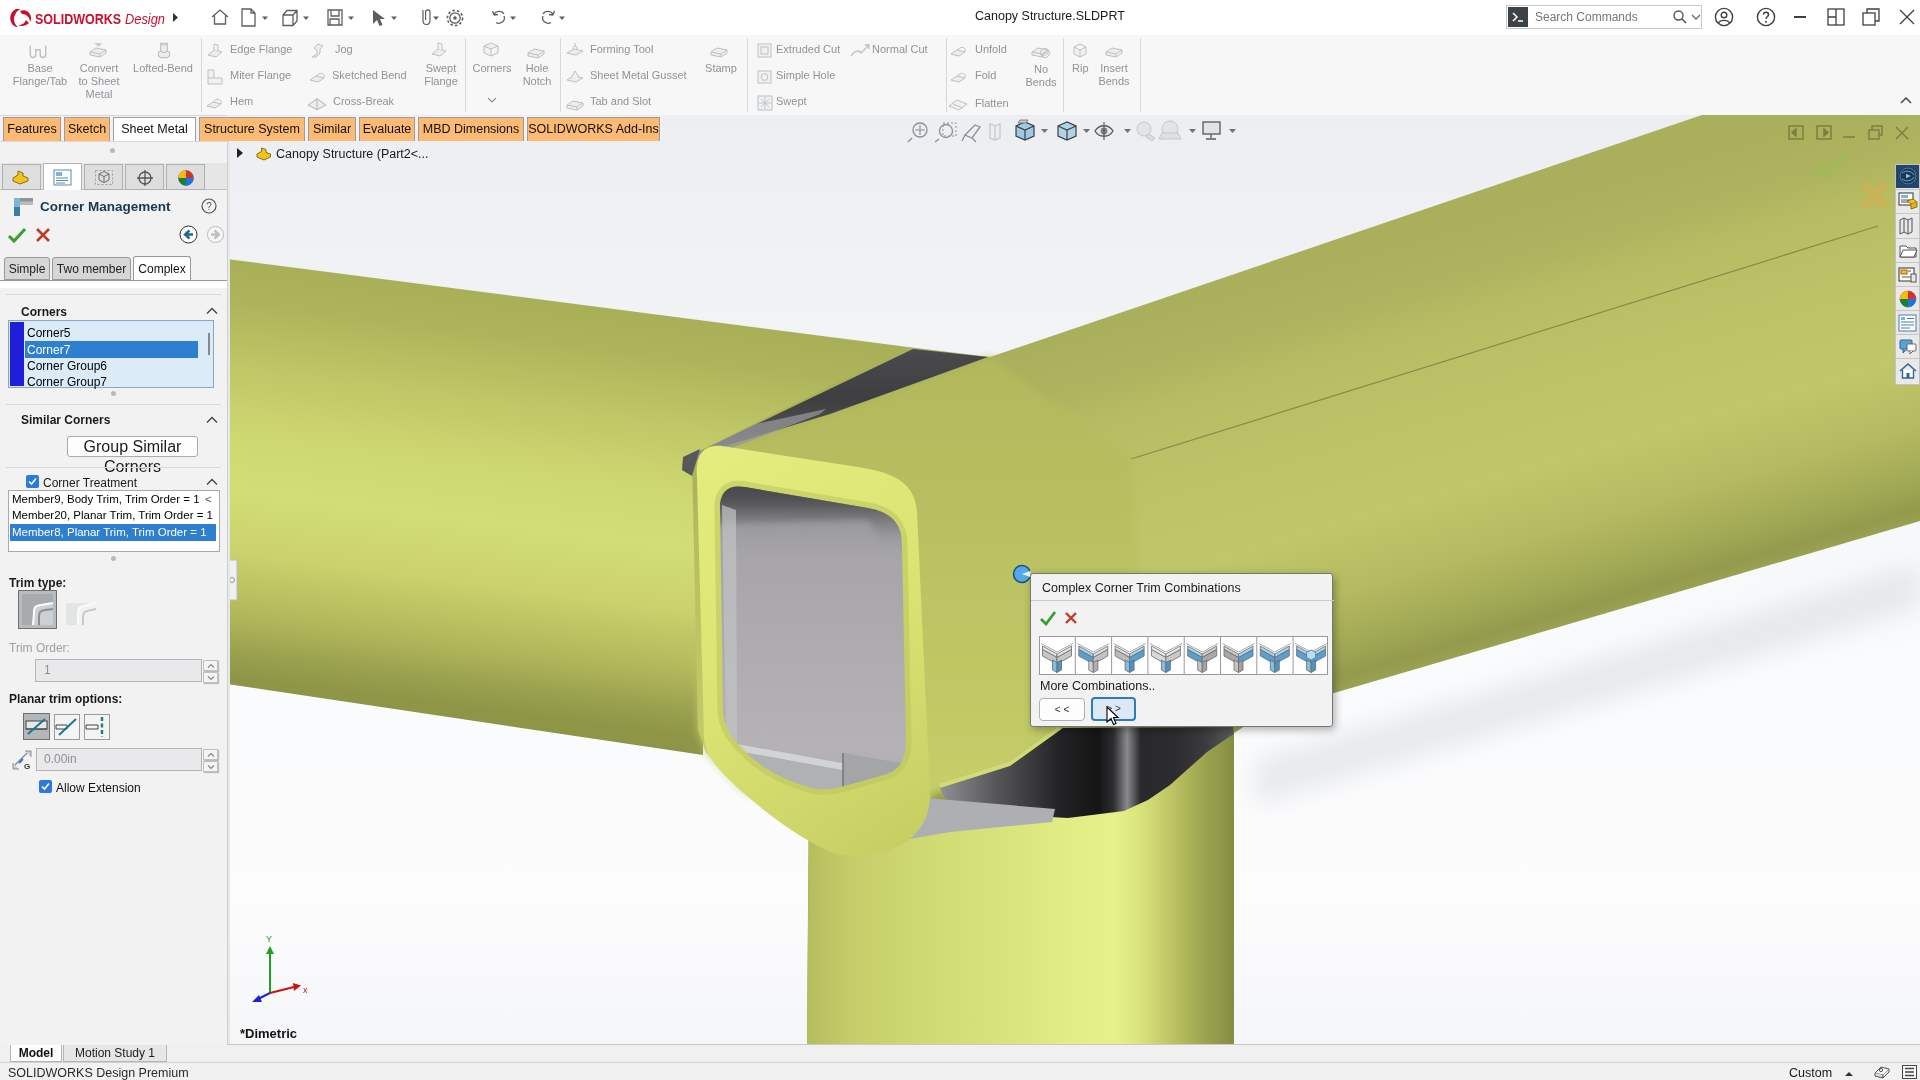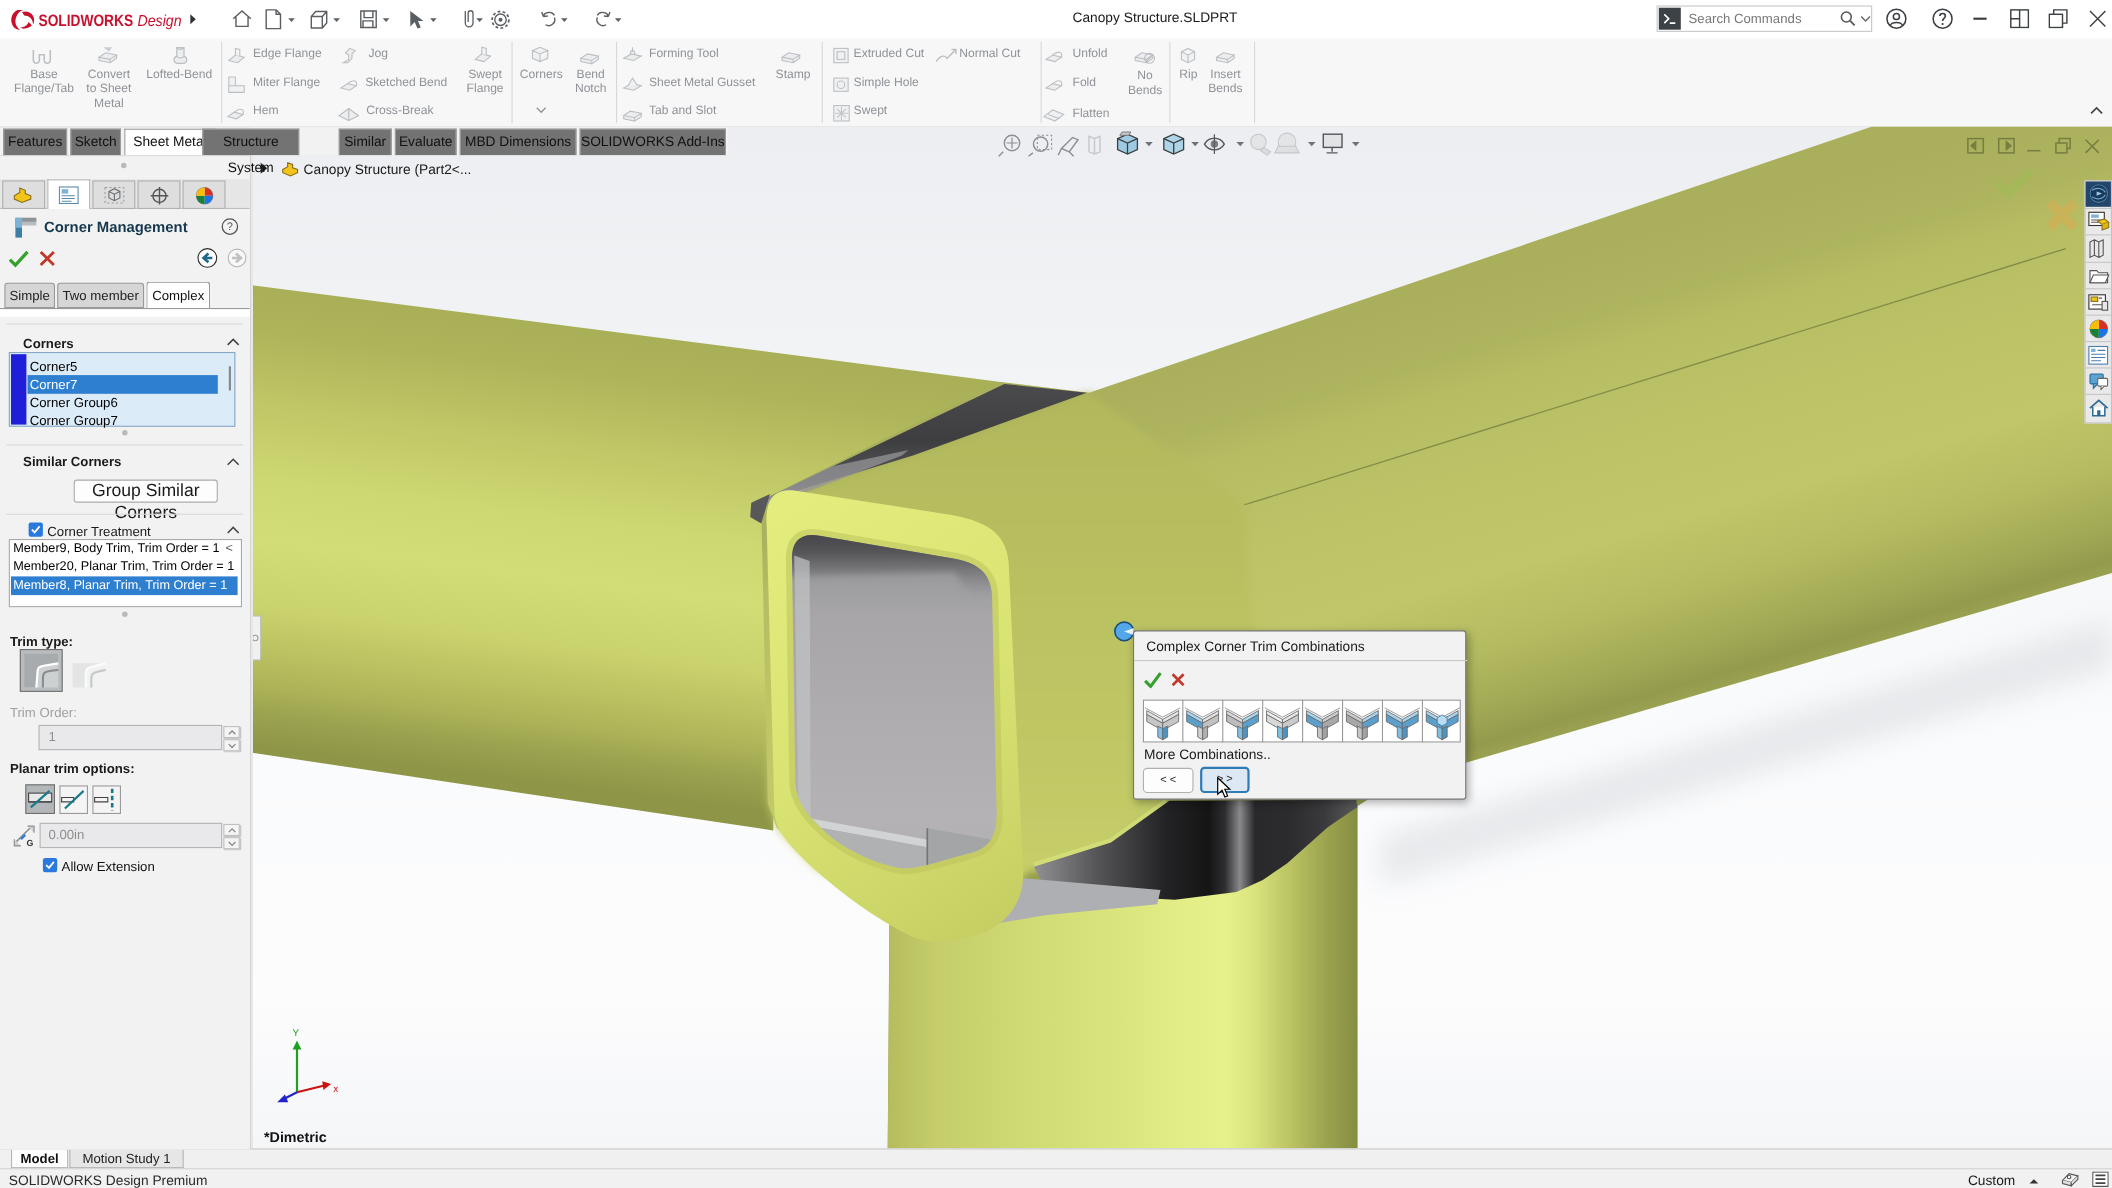--- a/index.html
+++ b/index.html
@@ -5,21 +5,21 @@
   * { margin:0; padding:0; box-sizing:border-box; }
   html,body { width:1920px; height:1080px; overflow:hidden;
     font-family:"Liberation Sans", sans-serif; background:#fff; }
   .abs { position:absolute; }
   #titlebar { position:absolute; left:0; top:0; width:1920px; height:35px; background:#fff; }
   #ribbon { position:absolute; left:0; top:35px; width:1920px; height:81px; background:#f7f7f7; border-bottom:1px solid #d5d6d7; }
   .rsep { position:absolute; top:3px; width:1px; height:74px; background:#d8d8d8; }
   .rlab { position:absolute; color:#8f9398; font-size:11px; white-space:nowrap; }
   .rlabc { transform:translateX(-50%); text-align:center; }
   #tabrow { position:absolute; left:0; top:116px; width:662px; height:25px; background:#f2f2f2; z-index:6; }
-  .ctab { position:absolute; top:1px; height:24px; background:#737373; border:1px solid #9d9d9d; border-bottom:none; color:#111; font-size:12.5px; text-align:center; line-height:23px; }
+  .ctab { position:absolute; top:1px; height:24px; background:#fdba74; border:1px solid #9d9d9d; border-bottom:none; color:#111; font-size:12.5px; text-align:center; line-height:23px; }
   .ctab.active { background:#fff; font-weight:normal; border-bottom:none; }
   #panel { z-index:5; position:absolute; left:0; top:141px; width:227px; height:903px; background:#f2f2f2; border-top:1px solid #d9d9d9; }
   #viewport { position:absolute; left:227px; top:115px; width:1693px; height:929px; }
   #bottomtabs { position:absolute; left:0; top:1044px; width:1920px; height:18px; background:#f0f0f1; border-top:1px solid #c9c9c9; }
   #statusbar { position:absolute; left:0; top:1062px; width:1920px; height:18px; background:#f1f1f2; border-top:1px solid #d2d2d2; font-size:12px; color:#333; }
   #taskpane { position:absolute; left:1895px; top:164px; width:25px; height:221px; background:#e9e9ea; border:1px solid #c2c2c2; }
   .dot { position:absolute; width:5px; height:5px; border-radius:50%; background:#b9b9b9; }
 </style>
 </head>
 <body>
@@ -178,21 +178,21 @@
   <svg class="abs" style="left:481px;top:6px" width="20" height="20" viewBox="0 0 20 20">
       <path d="M3 5 L10 2 L17 5 L10 8 Z M3 5 V12 L10 15 V8 M17 5 V12 L10 15" fill="#eef0f1" stroke="#bcc0c4"></path>
     </svg>
   <div class="rlab rlabc" style="left:492px;top:27px">Corners</div>
   <svg class="abs" style="left:487px;top:62px" width="10" height="7" viewBox="0 0 10 7">
       <path d="M1 1 l4 4 4 -4" fill="none" stroke="#8f9398" stroke-width="1.2"></path>
     </svg>
   <svg class="abs" style="left:526px;top:6px" width="20" height="20">
       <use href="#ic-sheet"></use>
     </svg>
-  <div class="rlab rlabc" style="left:537px;top:27px">Bend</div>
+  <div class="rlab rlabc" style="left:537px;top:27px">Hole</div>
   <div class="rlab rlabc" style="left:537px;top:40px">Notch</div>
 
   <svg class="abs" style="left:565px;top:6px" width="20" height="20" viewBox="0 0 20 20">
       <path d="M2 12 L9 8 L18 10 L11 14 Z" fill="#eceded" stroke="#bcc0c4"></path>
       <path d="M8 8 C8 4 12 4 12 8" fill="none" stroke="#bcc0c4"></path>
       <path d="M10 2 V6" stroke="#bcc0c4"></path>
     </svg>
   <svg class="abs" style="left:565px;top:32px" width="20" height="20" viewBox="0 0 20 20">
       <path d="M2 13 L9 9 L18 11 L11 15 Z" fill="#eceded" stroke="#bcc0c4"></path>
       <path d="M6 11 L10 4 L14 10" fill="#f0f1f2" stroke="#bcc0c4"></path>
@@ -259,21 +259,21 @@
   <div class="rlab rlabc" style="left:1114px;top:40px">Bends</div>
 
   <svg class="abs" style="left:1899px;top:60px" width="14" height="10" viewBox="0 0 14 10">
       <path d="M2 8 L7 3 L12 8" fill="none" stroke="#444" stroke-width="1.5"></path>
     </svg>
 </div>
 <div id="tabrow">
   <div class="ctab" style="left:3px;width:58px">Features</div>
   <div class="ctab" style="left:64px;width:46px">Sketch</div>
   <div class="ctab active" style="left:113px;width:83px">Sheet Metal</div>
-  <div class="ctab" style="left:184px;width:88px">Structure System</div>
+  <div class="ctab" style="left:199px;width:106px">Structure System</div>
   <div class="ctab" style="left:308px;width:48px">Similar</div>
   <div class="ctab" style="left:359px;width:56px">Evaluate</div>
   <div class="ctab" style="left:418px;width:106px">MBD Dimensions</div>
   <div class="ctab" style="left:527px;width:133px">SOLIDWORKS Add-Ins</div>
 </div>
 <div id="viewport">
 <svg width="1693" height="929" viewBox="227 115 1693 929">
   <defs>
     <linearGradient id="bgg" x1="0" y1="115" x2="0" y2="1044" gradientUnits="userSpaceOnUse">
       <stop offset="0" stop-color="#eceef1"></stop>

